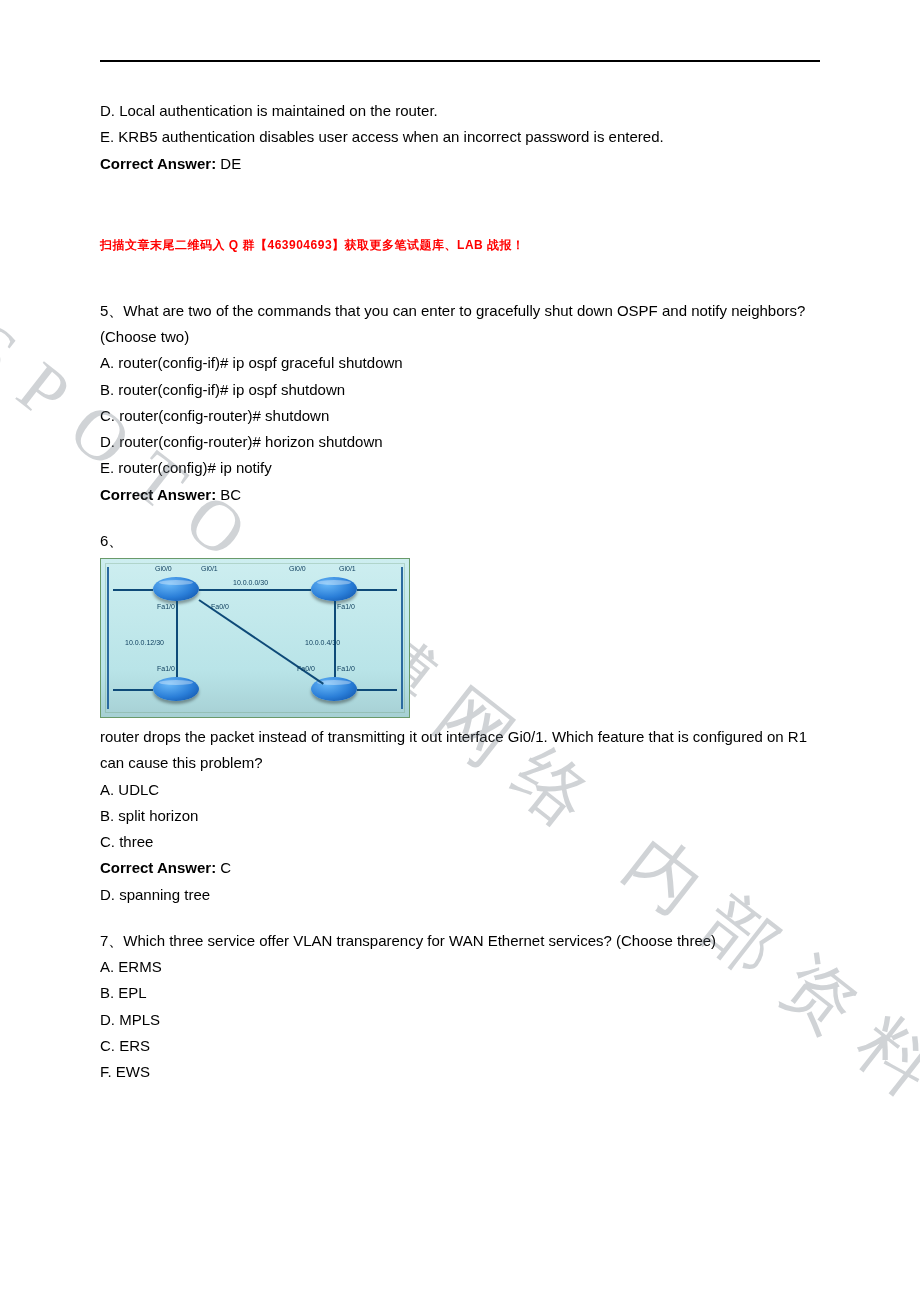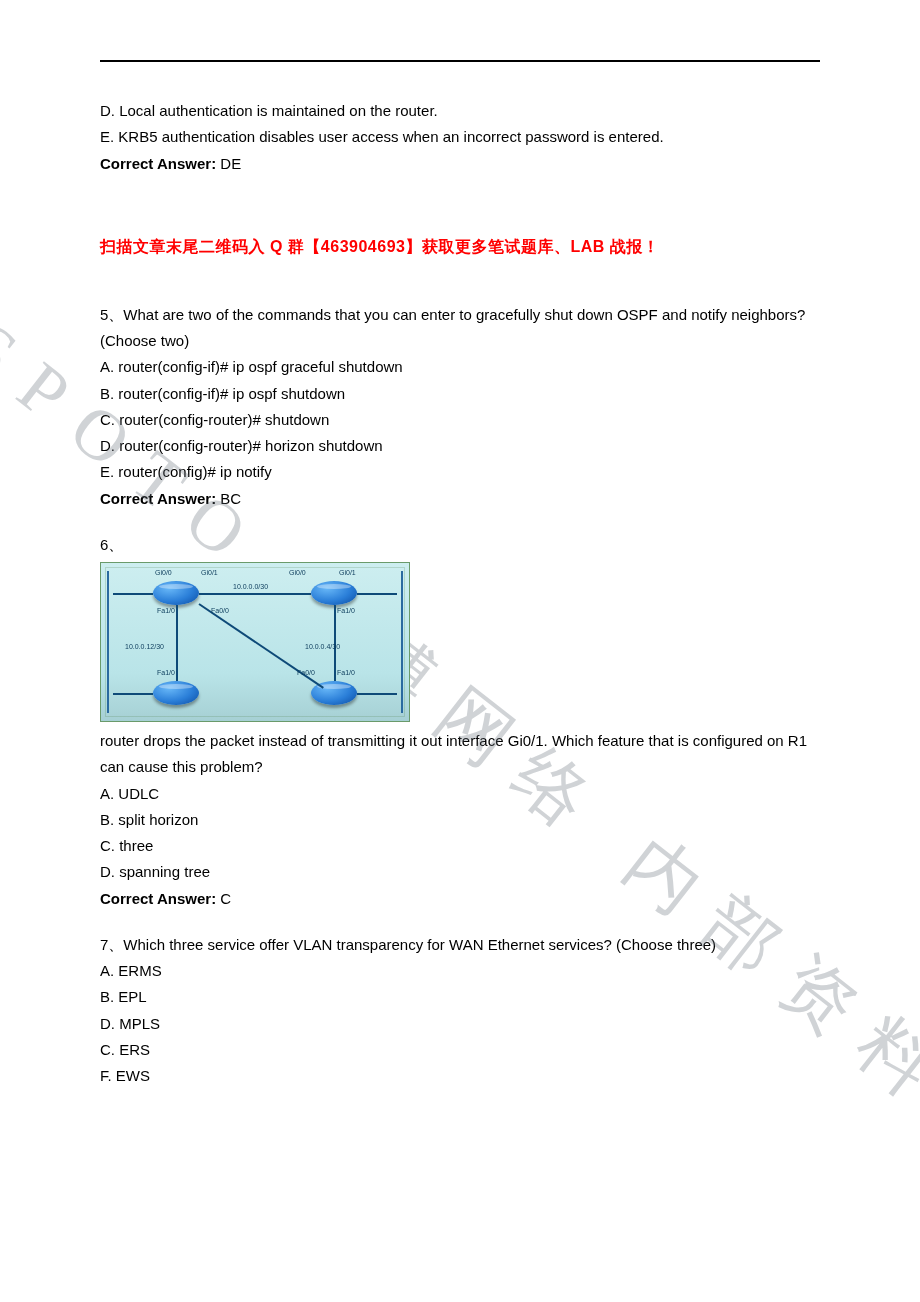--- a/index.html
+++ b/index.html
@@ -19,21 +19,21 @@
   .hr-line {
     border: none;
     border-top: 2px solid #000;
     margin-bottom: 36px;
   }
   .para { line-height: 1.75; }
   .bold { font-weight: bold; }
   .red-banner {
     color: #ff0000;
     font-weight: bold;
-    font-size: 16px;
+    font-size: 12px;
     margin: 60px 0 44px 0;
     letter-spacing: 0.5px;
   }
   .q-block { margin-bottom: 20px; }
   .justify { text-align: justify; text-justify: inter-word; }
   .diagram-wrap {
     width: 310px;
     height: 160px;
     margin: 4px 0 6px 0;
     position: relative;
@@ -161,24 +161,24 @@
       <span class="dlabel" style="left:56px; top:106px;">Fa1/0</span>
       <span class="dlabel" style="left:196px; top:106px;">Fa0/0</span>
       <span class="dlabel" style="left:236px; top:106px;">Fa1/0</span>
     </div>
 
     <div class="para justify">router drops the packet instead of transmitting it out interface Gi0/1. Which feature that is configured on R1</div>
     <div class="para">can cause this problem?</div>
     <div class="para">A. UDLC</div>
     <div class="para">B. split horizon</div>
     <div class="para">C. three</div>
-    <div class="para">D. spanning tree</div>
     <div class="para">
       <span class="bold">Correct Answer: </span><span>C</span>
     </div>
+    <div class="para">D. spanning tree</div>
   </div>
 
   <div class="q-block">
     <div class="para">7、Which three service offer VLAN transparency for WAN Ethernet services? (Choose three)</div>
     <div class="para">A. ERMS</div>
     <div class="para">B. EPL</div>
     <div class="para">D. MPLS</div>
     <div class="para">C. ERS</div>
     <div class="para">F. EWS</div>
   </div>

